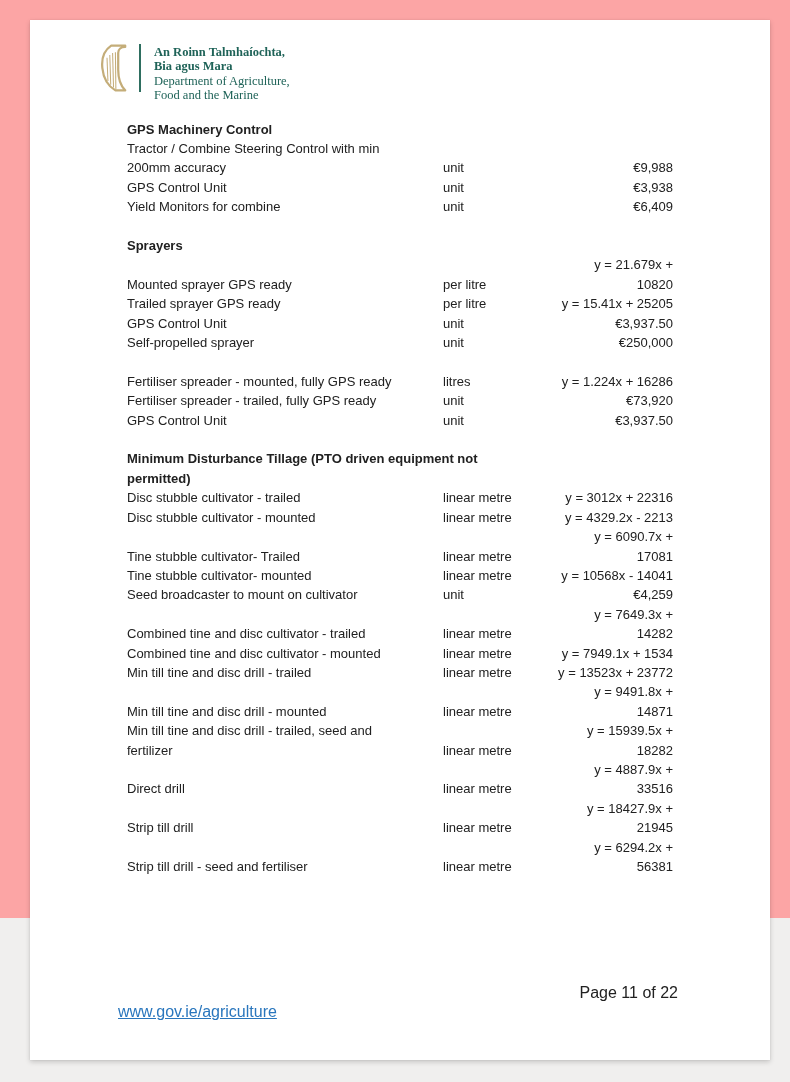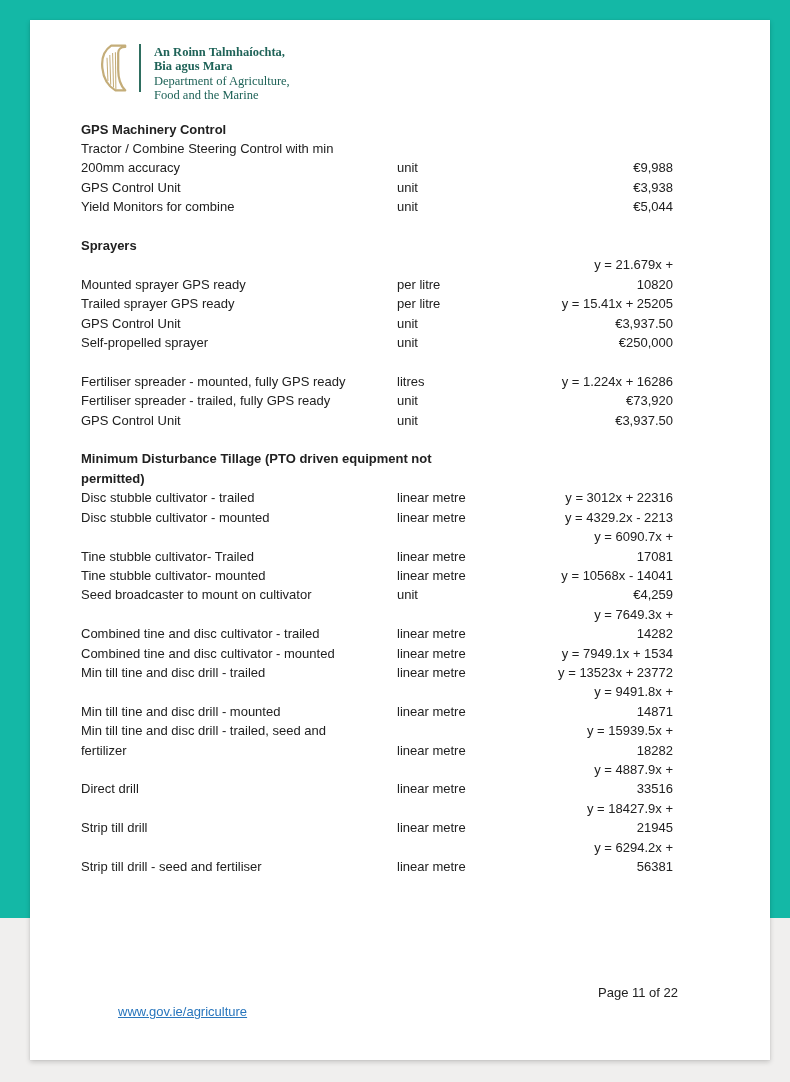--- a/index.html
+++ b/index.html
@@ -6,21 +6,21 @@
   html, body { width: 790px; height: 1082px; }
   body {
     font-family: "Liberation Sans", sans-serif;
     background: #f0efee;
     overflow: hidden;
   }
   .canvas {
     position: relative;
     width: 790px;
     height: 918px;
-    background: #14b8a6;
+    background: #fca5a5;
   }
   .page {
     position: absolute;
     left: 30px;
     top: 20px;
     width: 740px;
     height: 1040px;
     background: #ffffff;
     box-shadow: 0 2px 5px rgba(0,0,0,0.18), 0 0 1px rgba(0,0,0,0.12);
   }
@@ -41,21 +41,21 @@
   .logo-text {
     font-family: "Liberation Serif", serif;
     font-size: 12.5px;
     line-height: 14.4px;
     color: #1f6358;
     padding-top: 2px;
   }
   .logo-text .bold { font-weight: bold; }
   
   .content {
-    padding: 17px 97px 0 51px;
+    padding: 17px 97px 0 97px;
     font-size: 13px;
     line-height: 19.4px;
     color: #212121;
   }
   .section { margin-top: 19.4px; }
   .section:first-child { margin-top: 0; }
   .sec-title {
     font-size: 13px;
     font-weight: bold;
     line-height: 19.4px;
@@ -77,21 +77,21 @@
   td.label { width: 316px; }
   td.unit  { width: 98px; }
   td.value { text-align: right; }
   
   .footer {
     position: absolute;
     top: 963px;
     left: 0;
     right: 0;
     padding: 0 92px 0 88px;
-    font-size: 13px;
+    font-size: 16px;
     line-height: 19.4px;
   }
   .page-num { text-align: right; color: #212121; }
   .site-link {
     display: inline-block;
     color: #2976bd;
     text-decoration: underline;
     cursor: pointer;
   }
 </style>
@@ -139,21 +139,21 @@
 
   <tr>
     <td class="label">GPS Control Unit</td>
     <td class="unit">unit</td>
     <td class="value">€3,938</td>
   </tr>
 
   <tr>
     <td class="label">Yield Monitors for combine</td>
     <td class="unit">unit</td>
-    <td class="value">€5,044</td>
+    <td class="value">€6,409</td>
   </tr>
 </tbody>
     </table>
   </section>
 
   <section class="section">
     <h3 class="sec-title">Sprayers</h3>
     <table class="rows">
       <colgroup>
               <col class="c-label">

